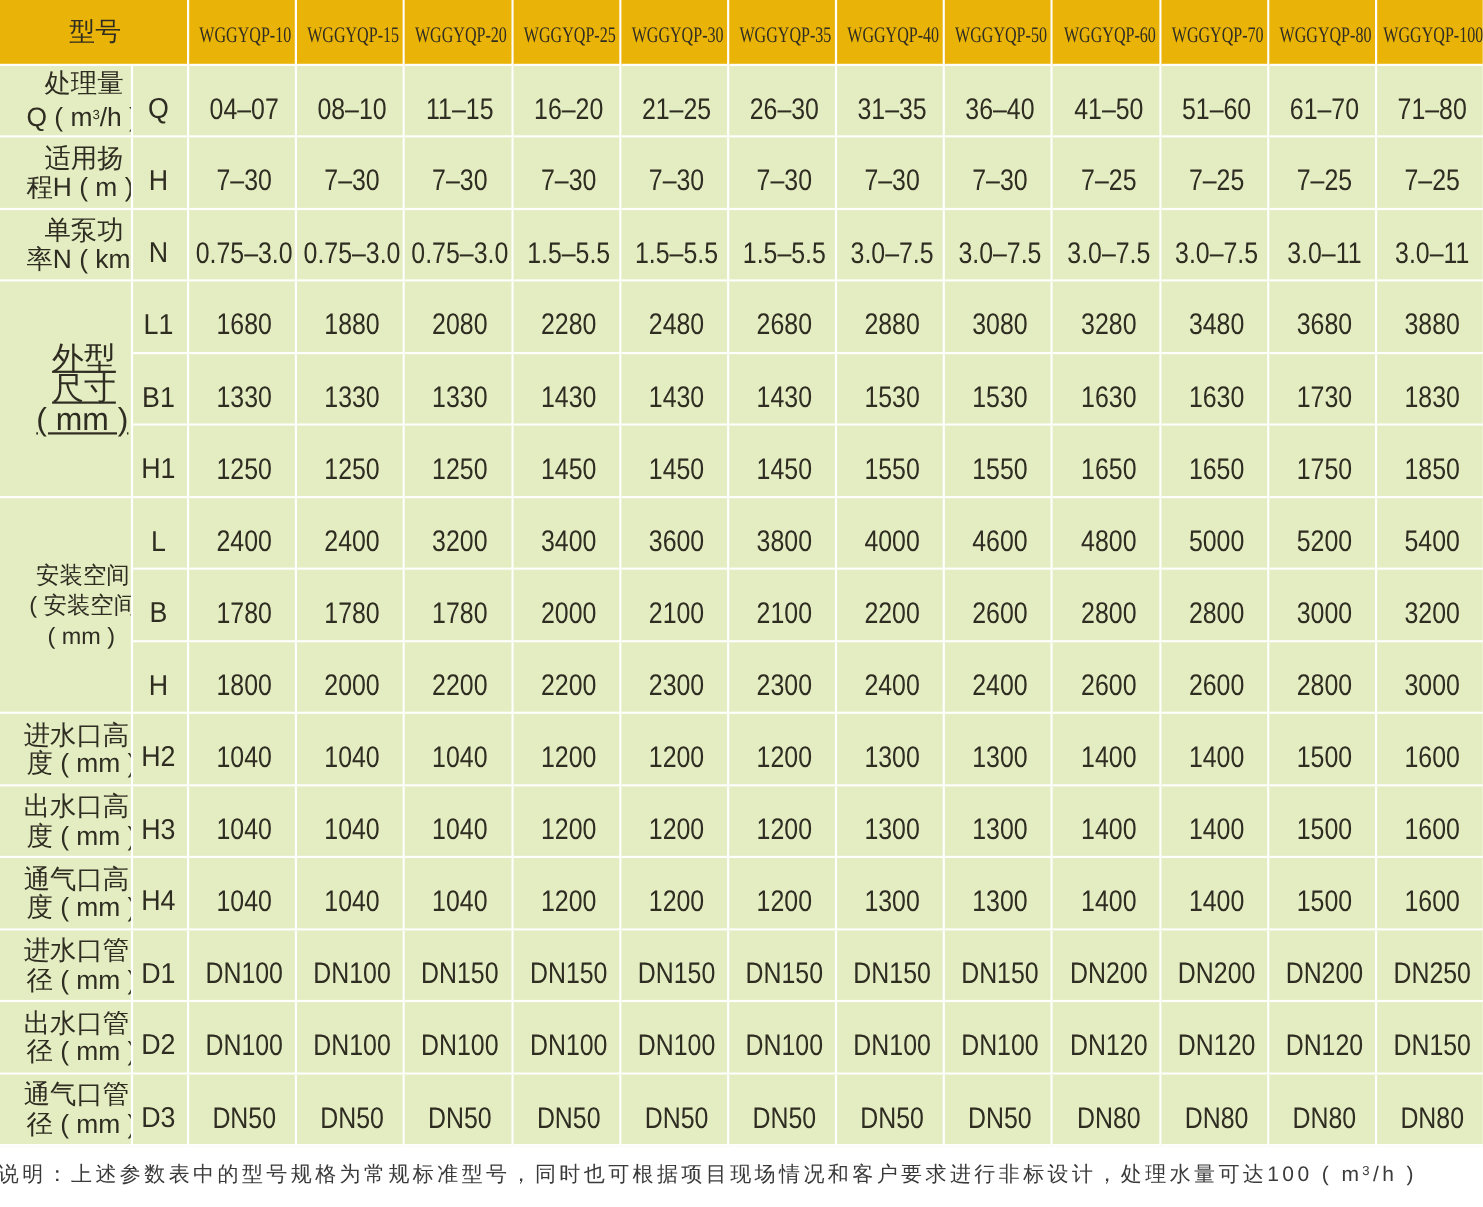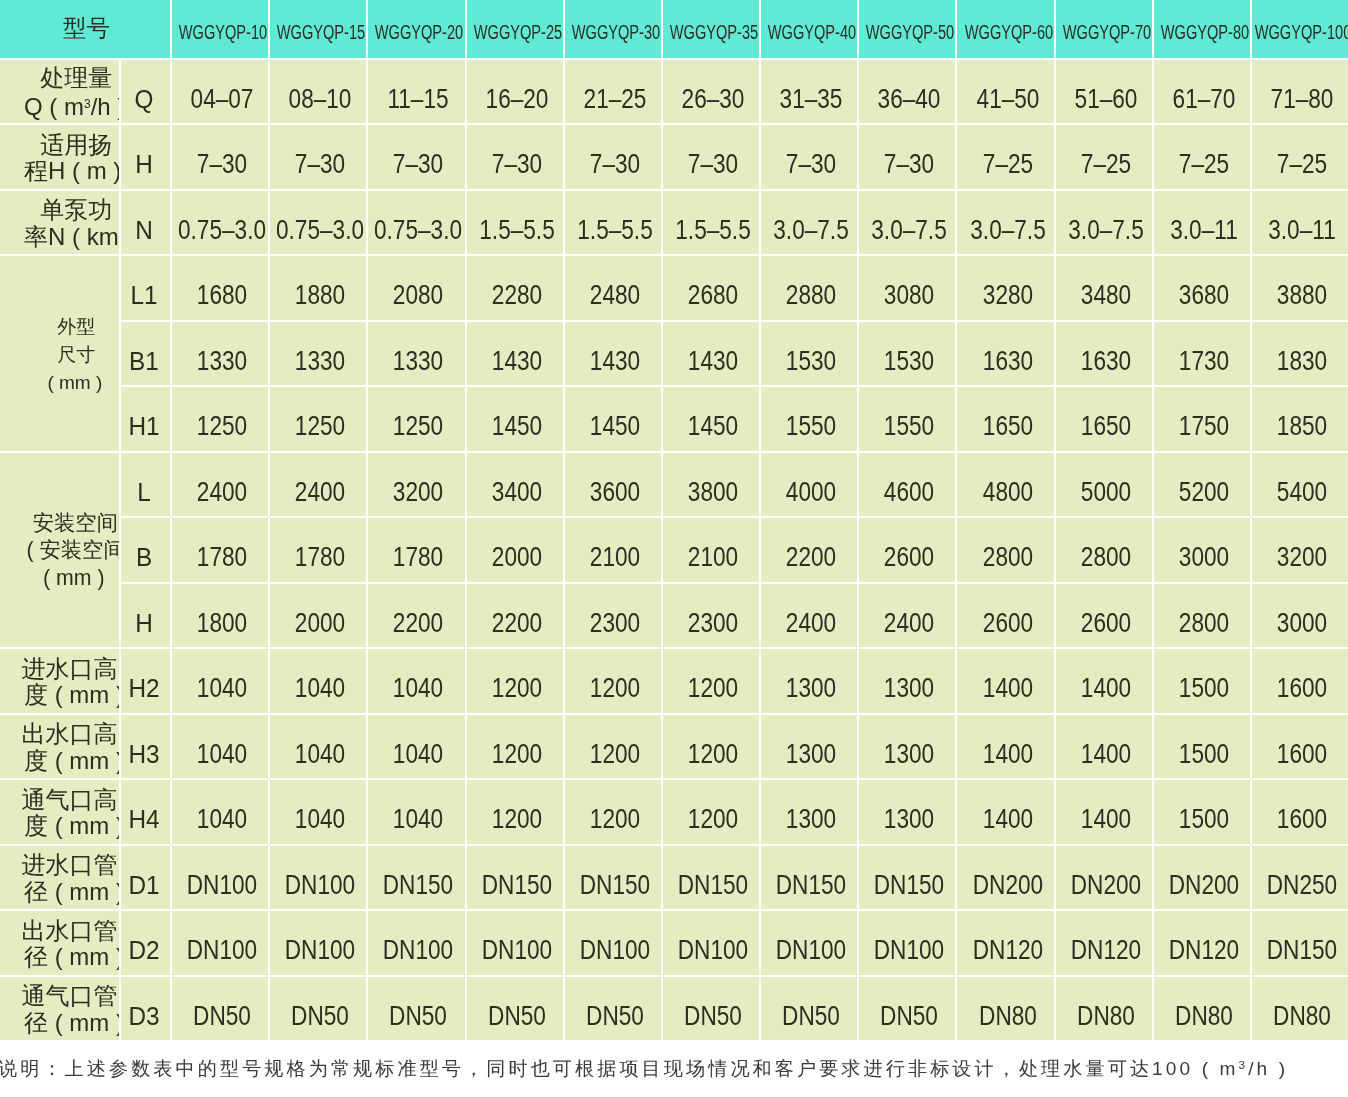--- a/index.html
+++ b/index.html
@@ -22,37 +22,37 @@
             border-bottom:2.5px solid #ffffff;
             height:65.5px; box-sizing:border-box; overflow:hidden;
             font-size:27.2px; line-height:1.1; white-space:nowrap; }
 
   
   .sq, .hq { position:absolute; left:calc(50% + 2px); top:calc(50% + 7.6px);
              white-space:nowrap;
              transform:translate(-50%,-50%) scaleX(0.832); }
 
   
-  td.hd, td.hd-model { background:#5eead4; height:59.5px; }
-  td.hd { font-size:20.3px; }
+  td.hd, td.hd-model { background:#eab308; height:59.5px; }
+  td.hd { font-size:20.3px;font-family:Liberation Serif, serif; }
   td.hd-model { font-size:23.5px; padding-left:3px; }
   .hq { left:calc(50% + 3px); top:calc(50% + 3.6px);
         transform:translate(-50%,-50%) scaleX(0.72); }
 
   
   td.lbl { font-size:24px; line-height:26.6px; padding-top:3px; }
   td.lbl .ln { display:block; position:relative;margin-left:24px; }
   td.lbl .ln.short { left:5px; }
   td.lbl .ln.full  { left:-2.5px; }
   td.lbl.grp   .ln.short { left:5px; }
   td.lbl.grp   .ln.paren { left:3.5px; }
   td.lbl.small .ln.short { left:4px; }
   td.lbl.small .ln.paren { left:2.5px; }
   td.lbl.small { font-size:21.3px; line-height:27.6px; }
-  td.lbl.grp   { font-size:19px; line-height:27.6px; }
+  td.lbl.grp   { font-size:29px; line-height:27.6px;text-decoration:underline; }
 
   
   td.sym { font-size:26.2px; }
   td.sym .sq { left:calc(50% - 1px);
                transform:translate(-50%,-50%) scaleX(0.93); }
 
   
   .sup { font-size:0.50em; vertical-align:0.56em; }
 
   

